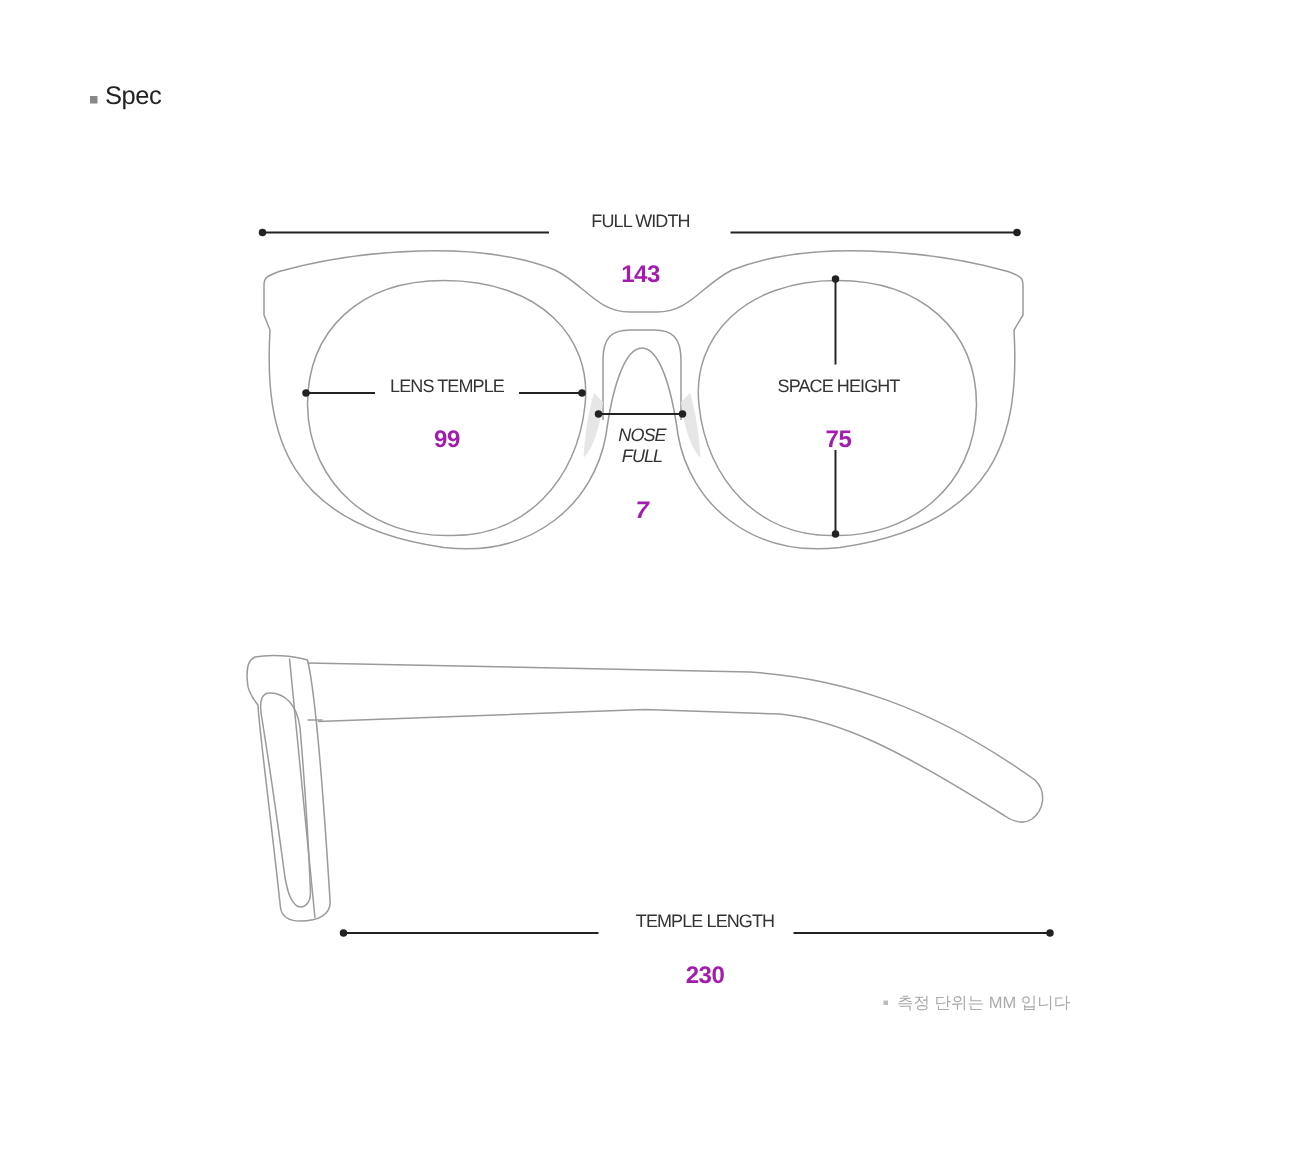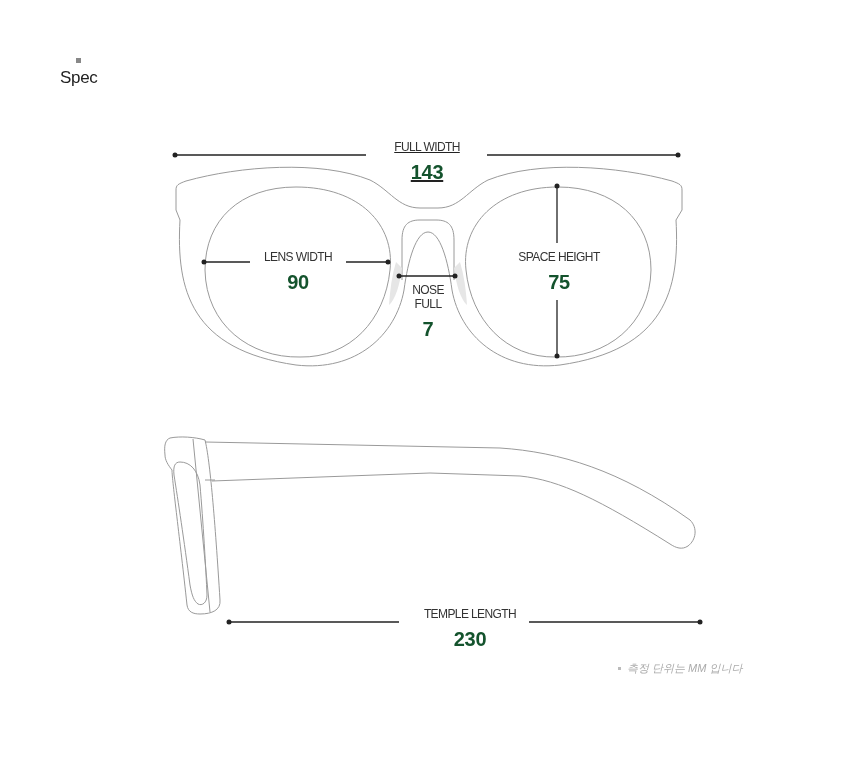--- a/index.html
+++ b/index.html
@@ -1,24 +1,24 @@
 <!DOCTYPE html>
 <html><head>
   <meta charset="utf-8">
   <style>
     html, body { margin: 0; padding: 0; background: #ffffff; }
     body { width: 860px; height: 784px; position: relative; overflow: hidden; font-family: "Liberation Sans", "DejaVu Sans", sans-serif; color: #222; }
-    .spec-heading { position: absolute; left: 60px; top: 54px; display: flex; align-items: center; gap: 5px; flex-direction: column; }
+    .spec-heading { position: absolute; left: 60px; top: 54px; display: flex; align-items: center; gap: 5px; }
     .spec-bullet { width: 5px; height: 5px; background: #888; display: inline-block; margin-top: 4px; }
     .spec-label { font-size: 17px; color: #222; letter-spacing: -0.3px; }
     svg.diagram { position: absolute; left: 0; top: 0; }
     .lbl { position: absolute; text-align: center; transform: translateX(-50%); line-height: 1.15; }
     .lbl .name { font-size: 12px; color: #333; letter-spacing: -0.6px; display: block; white-space: nowrap; }
-    .lbl .val { font-size: 20px; font-weight: bold; color: #14532d; display: block; margin-top: 6px; letter-spacing: -0.3px; }
-    .footnote { position: absolute; left: 618px; top: 661px; font-size: 11px; color: #aaa; display: flex; align-items: center; gap: 6px; font-style: italic; }
+    .lbl .val { font-size: 16px; font-weight: bold; color: #a21caf; display: block; margin-top: 20px; letter-spacing: -0.3px; }
+    .footnote { position: absolute; left: 589px; top: 661px; font-size: 11px; color: #aaa; display: flex; align-items: center; gap: 6px; }
     .footnote-bullet { width: 3px; height: 3px; background: #bbb; display: inline-block; }
   </style>
 </head>
 <body>
 
 <div class="spec-heading">
   <span class="spec-bullet"></span>
   <span class="spec-label">Spec</span>
 </div>
 
@@ -68,31 +68,31 @@
   </g>
 
   <g stroke="#222" stroke-width="1.3" fill="#222">
     <line x1="229" y1="622" x2="399" y2="622"></line>
     <line x1="529" y1="622" x2="700" y2="622"></line>
     <circle cx="229" cy="622" r="2.5" stroke="none"></circle>
     <circle cx="700" cy="622" r="2.5" stroke="none"></circle>
   </g>
 </svg>
 
-<div class="lbl" style="left:427px; top:141px;text-decoration:underline;">
+<div class="lbl" style="left:427px; top:141px;">
   <span class="name">FULL WIDTH</span>
   <span class="val">143</span>
 </div>
 
 <div class="lbl" style="left:298px; top:251px;">
-  <span class="name">LENS WIDTH</span>
-  <span class="val">90</span>
+  <span class="name">LENS TEMPLE</span>
+  <span class="val">99</span>
 </div>
 
-<div class="lbl" style="left:428px; top:284px;">
+<div class="lbl" style="left:428px; top:284px;font-style:italic;">
   <span class="name">NOSE</span>
   <span class="name">FULL</span>
   <span class="val">7</span>
 </div>
 
 <div class="lbl" style="left:559px; top:251px;">
   <span class="name">SPACE HEIGHT</span>
   <span class="val">75</span>
 </div>
 

